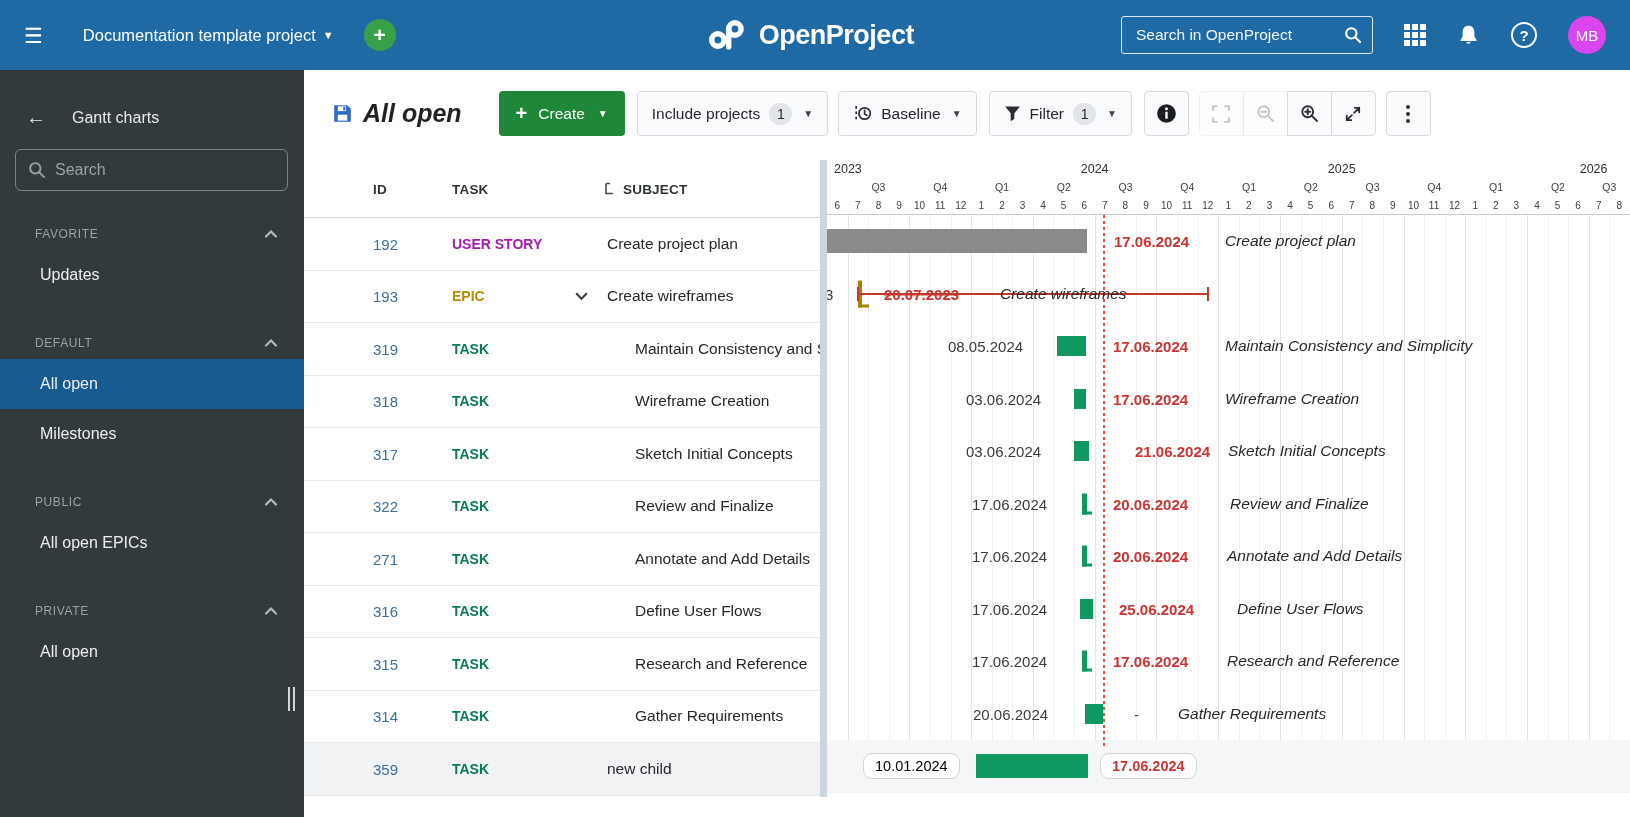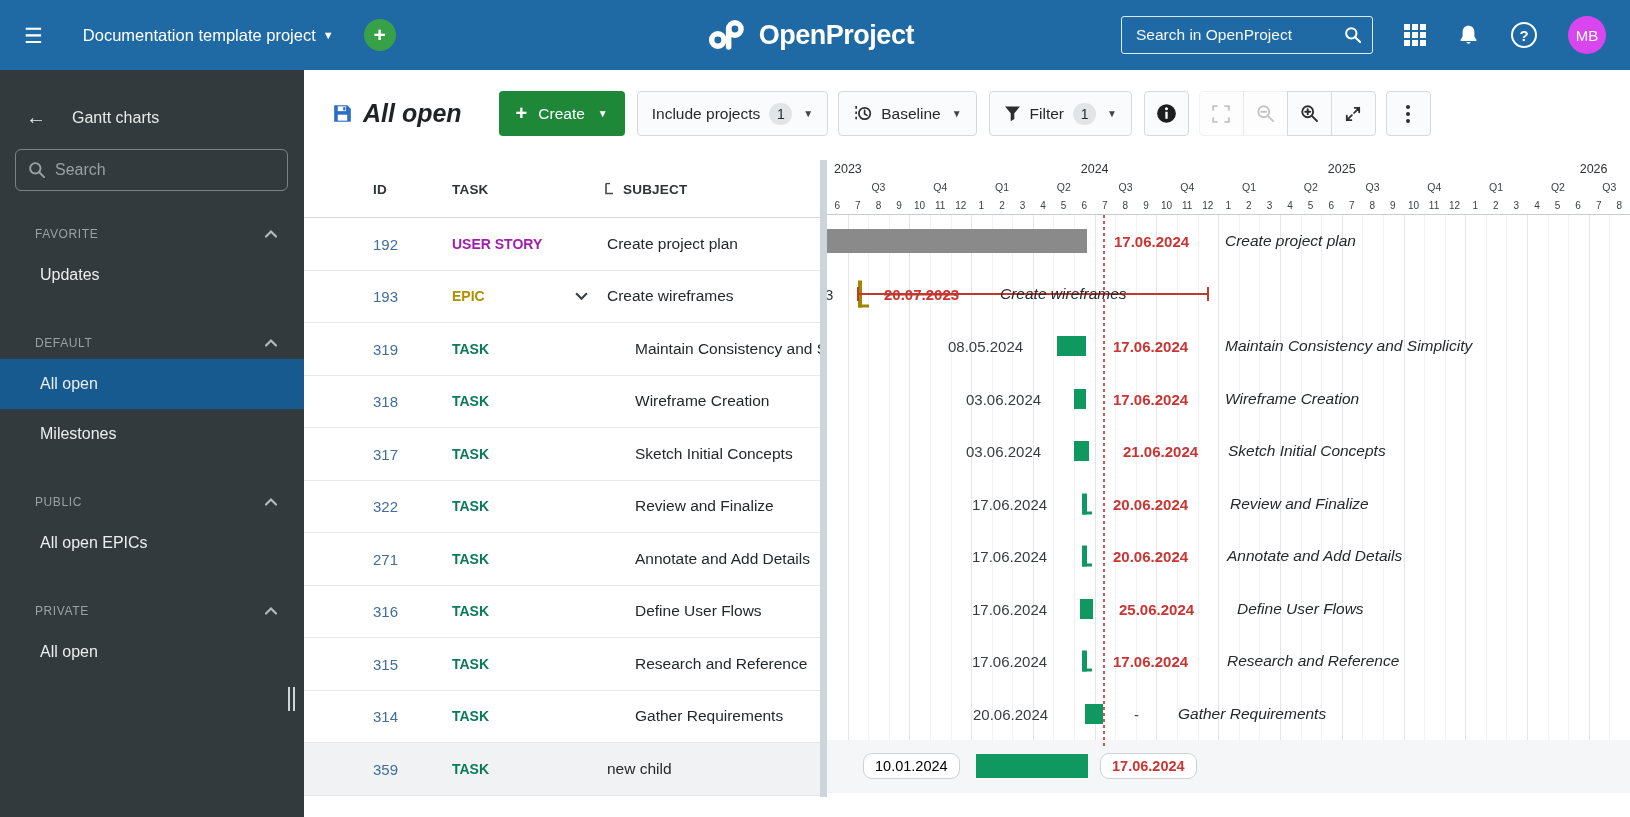--- a/index.html
+++ b/index.html
@@ -533,21 +533,21 @@
         </div>
         <div class="g-row" style="top: 157.5px;">
           <span class="g-start" style="left: 139px;">03.06.2024</span>
           <span class="g-bar bar-green" style="left: 247px; width: 12px; height: 20px;"></span>
           <span class="g-end" style="left: 286px;">17.06.2024</span>
           <span class="g-label" style="left: 398px;">Wireframe Creation</span>
         </div>
         <div class="g-row" style="top: 210px;">
           <span class="g-start" style="left: 139px;">03.06.2024</span>
           <span class="g-bar bar-green" style="left: 247px; width: 15px; height: 20px;"></span>
-          <span class="g-end" style="left: 296px;">21.06.2024</span>
+          <span class="g-end" style="left: 308px;">21.06.2024</span>
           <span class="g-label" style="left: 401px;">Sketch Initial Concepts</span>
         </div>
         <div class="g-row" style="top: 262.5px;">
           <span class="g-start" style="left: 145px;">17.06.2024</span>
           <span class="g-bracket" style="left: 255px;"></span>
           <span class="g-end" style="left: 286px;">20.06.2024</span>
           <span class="g-label" style="left: 403px;">Review and Finalize</span>
         </div>
         <div class="g-row" style="top: 315px;">
           <span class="g-start" style="left: 145px;">17.06.2024</span>

